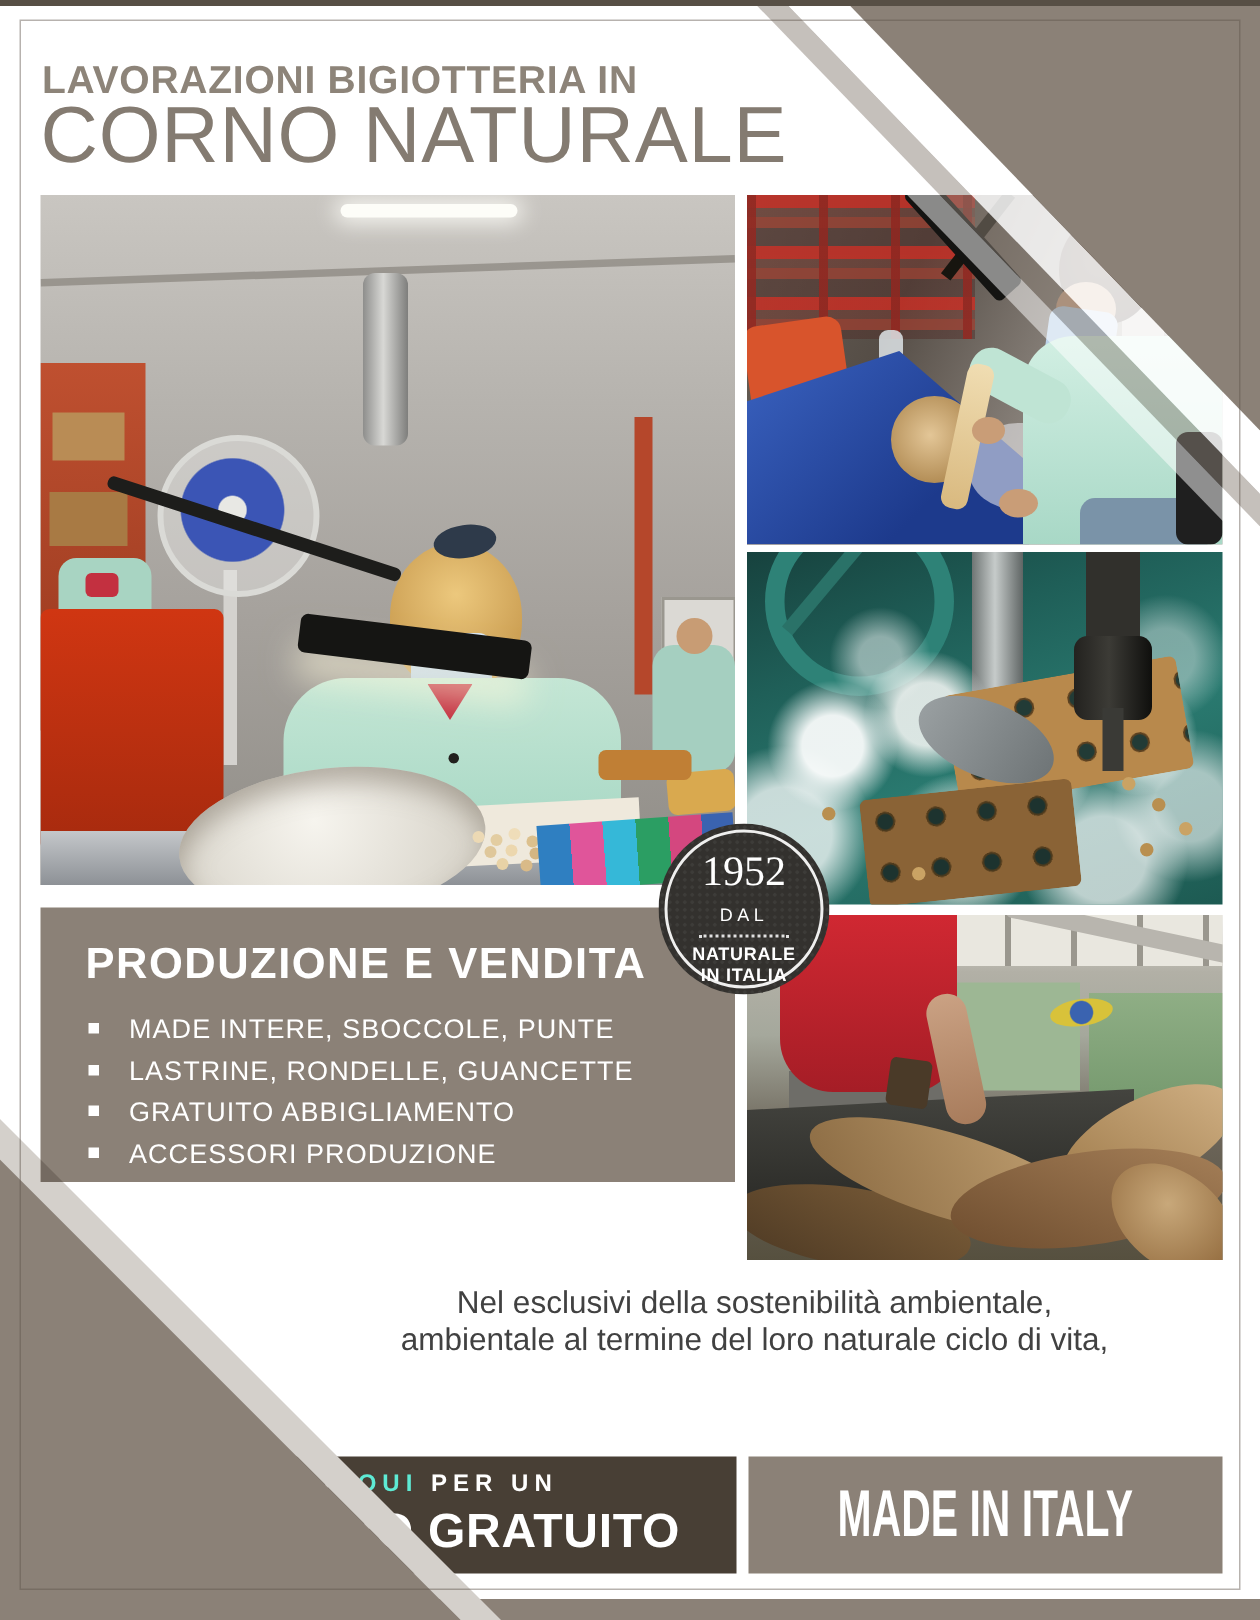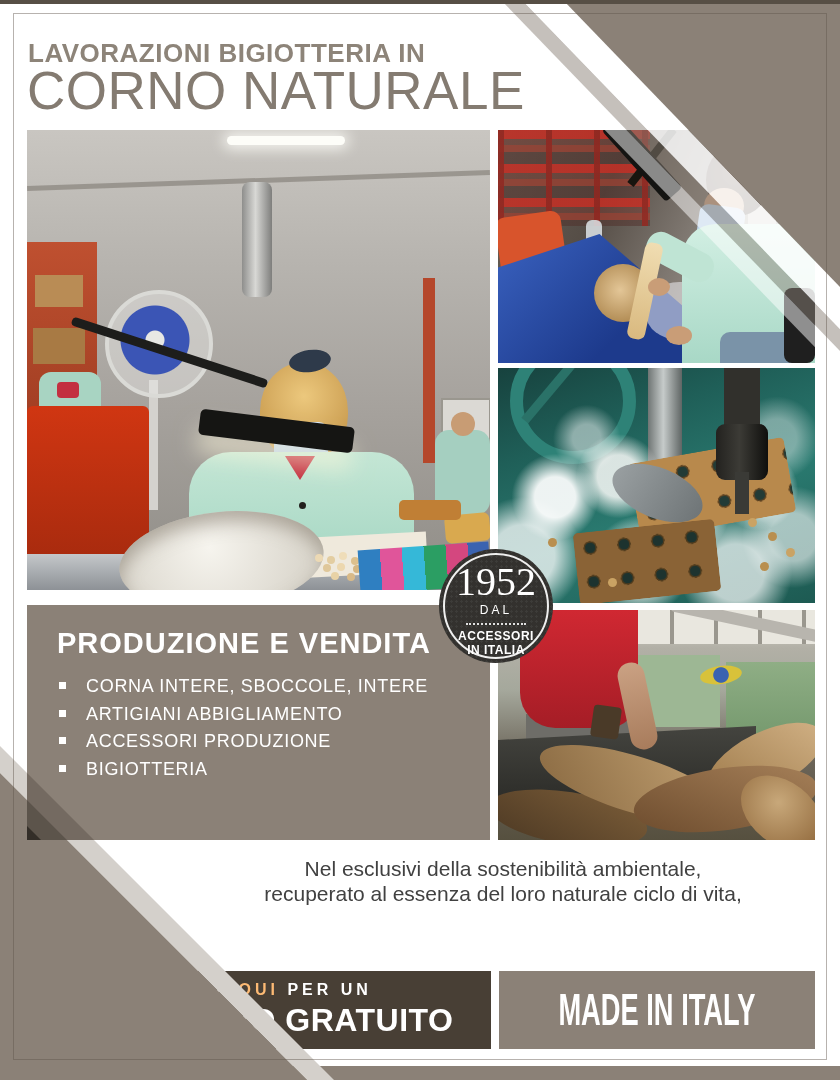--- a/index.html
+++ b/index.html
@@ -155,44 +155,44 @@
      background:linear-gradient(60deg,#9c7848,#d2b286);}
   .p4-h2{left:135px;top:158px;width:185px;height:62px;border-radius:50%;transform:rotate(-8deg);
      background:linear-gradient(30deg,#6b4a2c,#a8825a);}
   .p4-h5{left:238px;top:172px;width:92px;height:62px;border-radius:50%;transform:rotate(38deg);
      background:radial-gradient(circle at 40% 40%,#c8a87a,#8a6134);}
   
   .badge{left:439px;top:549px;width:114px;height:114px;border-radius:50%;background:var(--badge-bg);
      z-index:6;display:flex;flex-direction:column;align-items:center;color:#fff;text-align:center;
      background-image:radial-gradient(rgba(255,255,255,.05) 1px,transparent 1.3px);background-size:5px 5px;}
   .badge::before{content:"";position:absolute;inset:4px;border:2px solid rgba(255,255,255,.92);border-radius:50%;}
-  .badge-year{font-family:"Liberation Serif","DejaVu Serif",serif;font-size:40px;line-height:40px;margin-top:13px;}
+  .badge-year{font-family:"Liberation Serif","DejaVu Serif",serif;font-size:28px;line-height:40px;margin-top:13px;}
   .badge-dal{font-size:12px;letter-spacing:3px;margin-top:1px;}
   .badge-div{width:60px;border-top:2px dotted rgba(255,255,255,.85);margin:6px 0 4px 0;}
   .badge-l{font-size:12px;font-weight:bold;line-height:14px;letter-spacing:.5px;}
   
-  .panel{left:27px;top:605px;width:463px;height:235px;background:var(--taupe);z-index:3;color:#fff;}
+  .panel{left:27px;top:605px;width:463px;height:183px;background:var(--taupe);z-index:3;color:#fff;}
   .panel-stripe{position:absolute;inset:0;background:rgba(35,28,22,.22);
      clip-path:polygon(0 168px,67px 235px,40px 235px,0 195px);}
   .panel-dark{position:absolute;inset:0;background:rgba(35,28,22,.45);
      clip-path:polygon(0 195px,40px 235px,0 235px);}
   .panel-darker{position:absolute;inset:0;background:rgba(10,8,6,.5);
      clip-path:polygon(0 221px,14px 235px,0 235px);}
   .panel-head{position:absolute;left:30px;top:22px;font-size:29px;font-weight:bold;letter-spacing:1px;}
   .panel-list{position:absolute;left:32px;top:72px;list-style:none;margin:0;padding:0;}
   .panel-list li{position:relative;padding-left:27px;font-size:18px;letter-spacing:.7px;line-height:18px;margin-bottom:9.5px;}
   .panel-list li::before{content:"";position:absolute;left:0;top:5px;width:7px;height:7px;background:#fff;}
   
   .mission{left:166px;top:857px;width:674px;text-align:center;font-size:21px;line-height:24.5px;
      color:var(--body-text);z-index:1;}
   
   .cta{left:27px;top:971px;width:464px;height:78px;background:var(--cta-box);z-index:1;
      display:flex;flex-direction:column;align-items:center;justify-content:center;cursor:pointer;}
   .cta-l1{font-size:16px;font-weight:bold;letter-spacing:4px;color:#fff;margin-bottom:3px;}
-  .cta-l1 .qui{color:#fdba74;}
+  .cta-l1 .qui{color:#5eead4;}
   .cta-l2{font-size:32px;font-weight:bold;letter-spacing:.5px;color:#fff;}
   .made{left:499px;top:971px;width:316px;height:78px;background:var(--taupe);z-index:1;
      display:flex;align-items:center;justify-content:center;}
   .made span{font-size:44px;font-weight:bold;color:#fff;letter-spacing:0;transform:scaleX(.62);white-space:nowrap;}
   
   .deco{left:0;top:0;width:840px;height:1080px;pointer-events:none;}
   .tr-tri{z-index:4;background:var(--taupe);clip-path:polygon(563px 0,840px 0,840px 287px);}
   .tr-w1{z-index:4;background:rgba(255,255,255,.85);clip-path:polygon(522px 0,563px 0,840px 287px,840px 329px);}
   .tr-tp{z-index:4;background:rgba(139,129,119,.5);clip-path:polygon(501px 0,522px 0,840px 329px,840px 351px);}
   .tr-w2{z-index:4;background:rgba(255,255,255,.5);clip-path:polygon(479px 0,501px 0,840px 351px,840px 373px);}
@@ -294,41 +294,42 @@
   <div class="p4-h4"></div>
   <div class="p4-h1"></div>
   <div class="p4-h3"></div>
   <div class="p4-h2"></div>
   <div class="p4-h5"></div>
 </div>
 
 <div class="abs panel">
   <div class="panel-head">PRODUZIONE E VENDITA</div>
   <ul class="panel-list">
-    <li>CORNA INTERE, SBOCCOLE, INTERE</li>
-    <li>ARTIGIANI ABBIGLIAMENTO</li>
+    <li>MADE INTERE, SBOCCOLE, PUNTE</li>
+    <li>LASTRINE, RONDELLE, GUANCETTE</li>
+    <li>GRATUITO ABBIGLIAMENTO</li>
     <li>ACCESSORI PRODUZIONE</li>
     <li>BIGIOTTERIA</li>
   </ul>
   <div class="panel-stripe"></div>
   <div class="panel-dark"></div>
   <div class="panel-darker"></div>
 </div>
 
 <div class="abs badge">
   <div class="badge-year">1952</div>
   <div class="badge-dal">DAL</div>
   <div class="badge-div"></div>
-  <div class="badge-l">ACCESSORI</div>
+  <div class="badge-l">NATURALE</div>
   <div class="badge-l">IN ITALIA</div>
 </div>
 
 <div class="abs mission">
   <div>Nel esclusivi della sostenibilità ambientale,</div>
-  <div>recuperato al essenza del loro naturale ciclo di vita,</div>
+  <div>ambientale al termine del loro naturale ciclo di vita,</div>
 </div>
 
 <div class="abs cta">
   <div class="cta-l1">
     <span>CLICCA</span>
     <span class="qui">QUI</span>
     <span>PER UN</span>
   </div>
   <div class="cta-l2">PREVENTIVO GRATUITO</div>
 </div>

